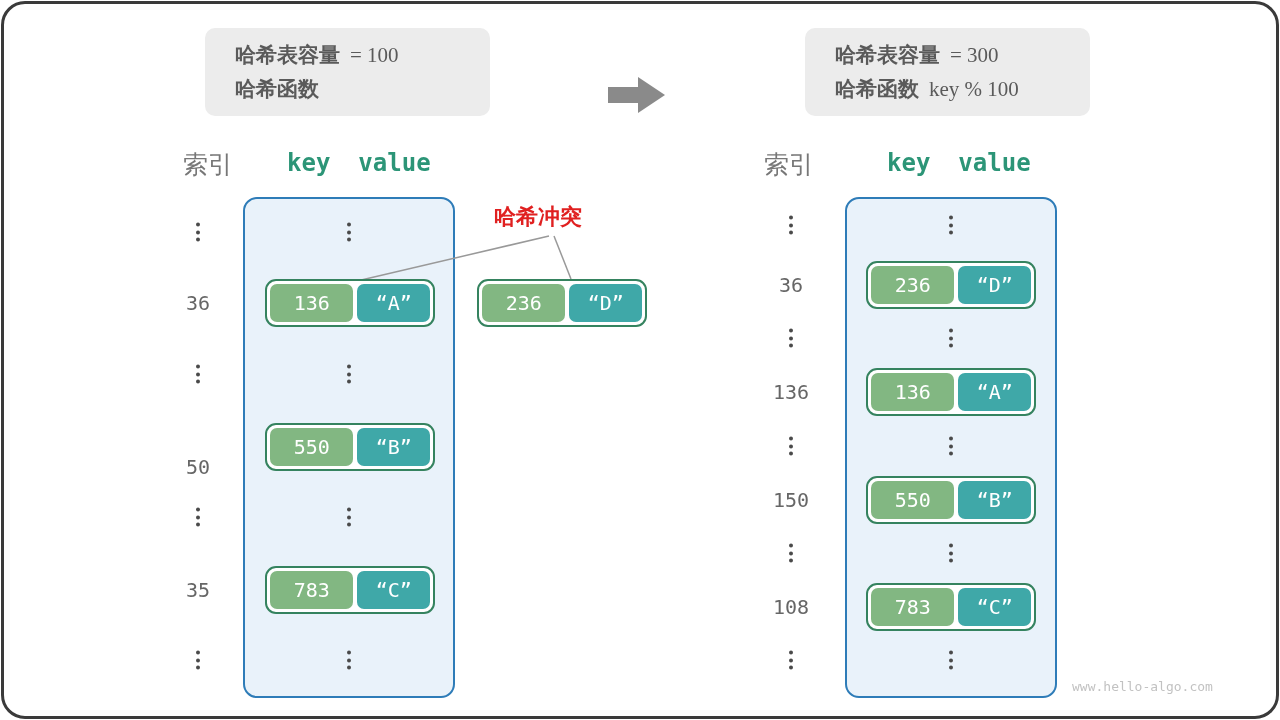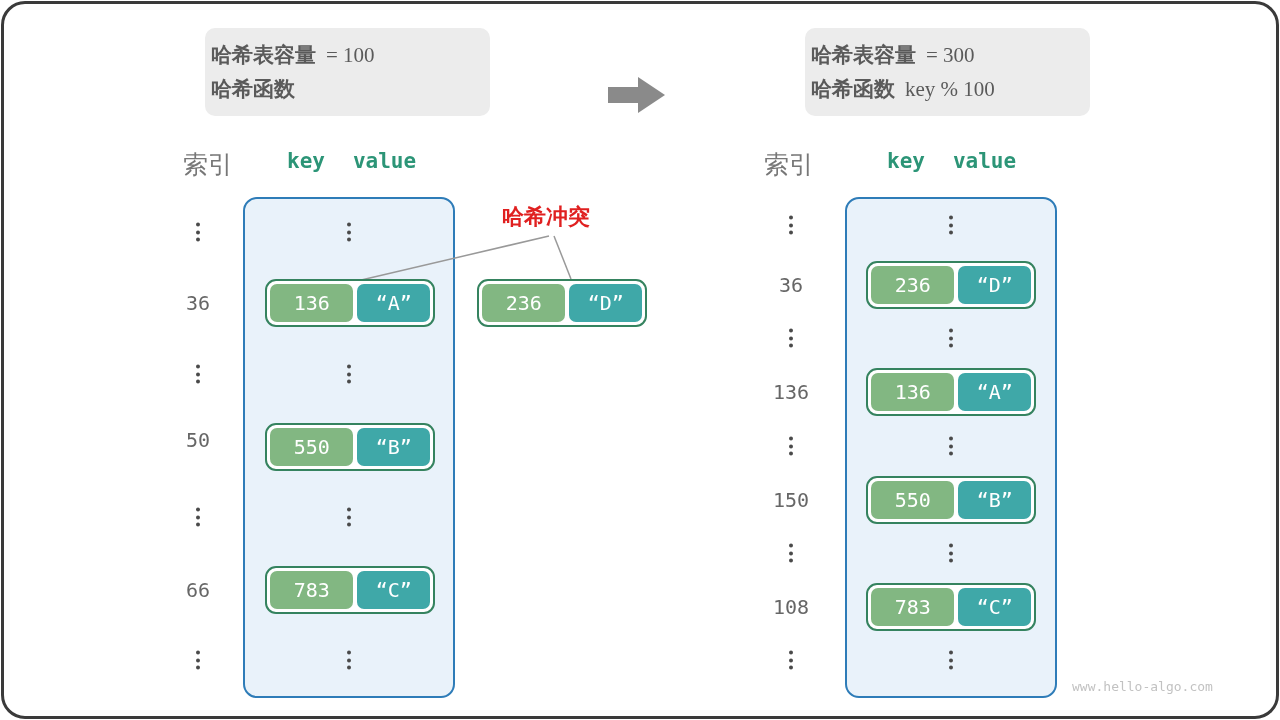--- a/index.html
+++ b/index.html
@@ -8,42 +8,42 @@
     --pair_border:#35835f; --key_fill:#82b782; --val_fill:#3fa8a8;
     --header_teal:#2c9577; --index_gray:#666666;
     --red:#e02020; --arrow_gray:#8a8a8a; --dot:#4a4a4a;
     --watermark:#c2c2c2; --frame:#3a3a3a;
   }
   *{margin:0;padding:0;box-sizing:border-box;}
   body{background:#fff;font-family:"DejaVu Sans",sans-serif;}
   .canvas{position:relative;width:1280px;height:720px;background:#fff;overflow:hidden;}
   .frame{position:absolute;inset:1px;border:3px solid var(--frame);border-radius:24px;pointer-events:none;}
 
-  .info-box{position:absolute;width:285px;height:88px;background:var(--info_bg);border-radius:10px;padding:10px 0 0 6px;}
+  .info-box{position:absolute;width:285px;height:88px;background:var(--info_bg);border-radius:10px;padding:10px 0 0 30px;}
   .info-line{display:flex;align-items:center;gap:10px;line-height:34px;color:var(--info_text);font-size:21px;}
   .cn-bold{font-weight:700;}
   .mono{font-family:Liberation Serif, serif;}
 
   .title{position:absolute;left:543px;top:33px;font-size:23px;font-weight:800;color:#111;letter-spacing:1px;}
 
   .col-header-cjk{position:absolute;font-size:25px;color:#777;}
-  .kv-header{position:absolute;display:flex;gap:28px;font-family:"DejaVu Sans Mono",monospace;font-weight:700;font-size:21px;color:var(--header_teal);}
+  .kv-header{position:absolute;display:flex;gap:28px;font-family:"DejaVu Sans Mono",monospace;font-weight:700;font-size:24px;color:var(--header_teal);}
 
   .table-box{position:absolute;width:212px;height:501px;background:var(--table_bg);border:2px solid var(--table_border);border-radius:14px;}
 
   .pair{position:absolute;display:flex;gap:4px;width:170px;height:48px;background:#fff;border:2.5px solid var(--pair_border);border-radius:11px;padding:3px;}
   .pair .key{flex:1.15;background:var(--key_fill);border-radius:7px;color:#fff;display:flex;align-items:center;justify-content:center;font-family:"DejaVu Sans Mono",monospace;font-size:20px;}
   .pair .val{flex:1;background:var(--val_fill);border-radius:7px;color:#fff;display:flex;align-items:center;justify-content:center;font-family:"DejaVu Sans Mono",monospace;font-size:20px;}
 
   .index-label{position:absolute;width:52px;height:28px;text-align:center;font-family:"DejaVu Sans Mono",monospace;font-size:20px;color:var(--index_gray);line-height:28px;}
 
   .dots{position:absolute;transform:translate(-50%,-50%);display:flex;flex-direction:column;gap:3.5px;align-items:center;}
   .dots i{display:block;width:4px;height:4px;border-radius:50%;background:var(--dot);}
 
-  .collision-label{position:absolute;left:494px;top:202px;font-size:22px;font-weight:800;color:var(--red);margin-left:8px;}
+  .collision-label{position:absolute;left:494px;top:202px;font-size:22px;font-weight:800;color:var(--red);}
 
   .overlay{position:absolute;left:0;top:0;pointer-events:none;}
   .arrow-svg{position:absolute;left:608px;top:76px;}
 
   .watermark{position:absolute;left:1072px;top:679px;font-family:"DejaVu Sans Mono",monospace;font-size:13px;color:var(--watermark);}
 </style>
 </head>
 <body>
 
 <div class="canvas">
@@ -89,22 +89,22 @@
   <div class="table-box" style="left:845px;top:197px;"></div>
 
   <svg class="overlay" width="1280" height="720">
     <line x1="549" y1="236" x2="357" y2="281" stroke="#999999" stroke-width="1.5"></line>
     <line x1="554" y1="236" x2="571" y2="279" stroke="#999999" stroke-width="1.5"></line>
   </svg>
 
   <div class="collision-label">哈希冲突</div>
 
   <div class="index-label" style="left:172px;top:289px;">36</div>
-  <div class="index-label" style="left:172px;top:426px;">50</div>
-  <div class="index-label" style="left:172px;top:576px;">66</div>
+  <div class="index-label" style="left:172px;top:453px;">50</div>
+  <div class="index-label" style="left:172px;top:576px;">35</div>
 
   <div class="dots" style="left:198px;top:232px;">
       <i></i>
       <i></i>
       <i></i>
     </div>
   <div class="dots" style="left:198px;top:374px;">
       <i></i>
       <i></i>
       <i></i>

